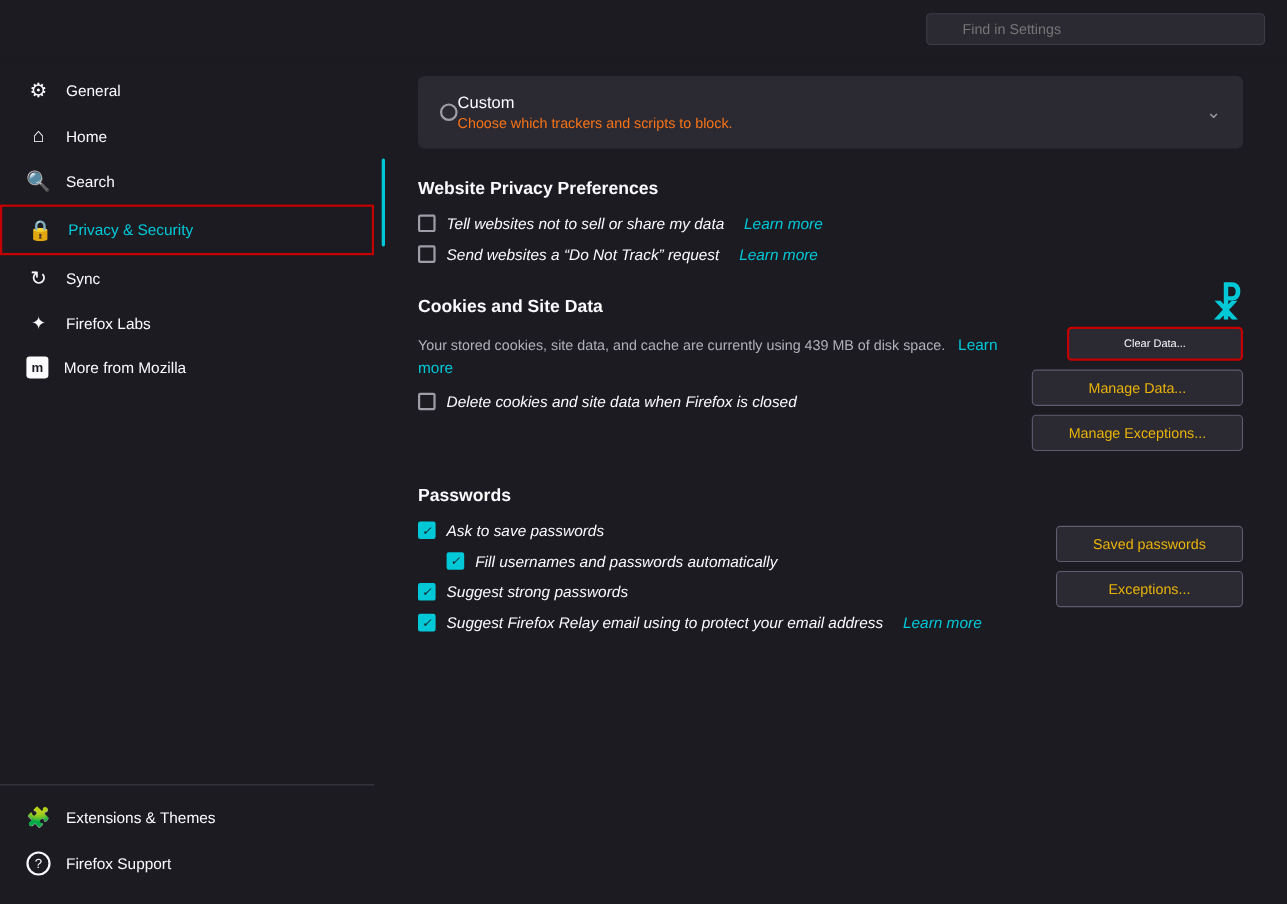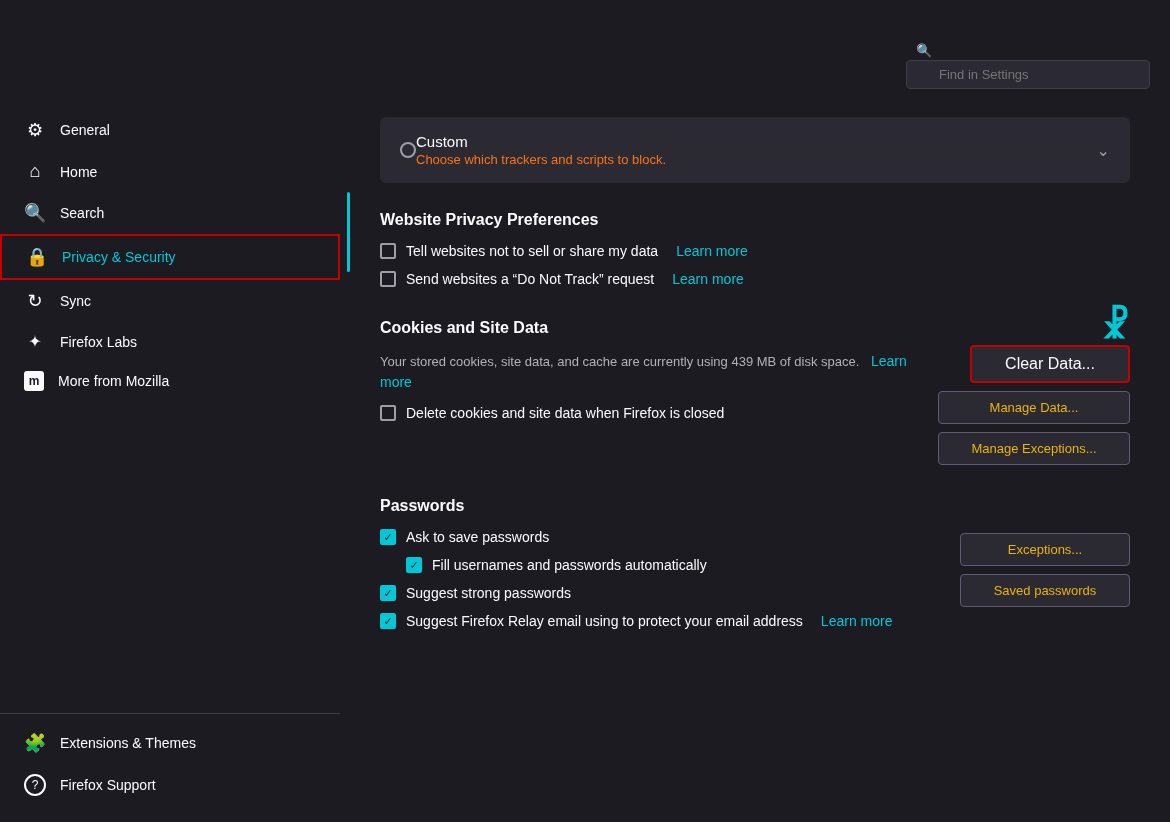--- a/index.html
+++ b/index.html
@@ -20,25 +20,24 @@
       justify-content: flex-end;
       padding: 12px 20px;
       background: #1c1b22;
     }
     .find-settings-input {
       background: #2b2a33;
       border: 1px solid #3d3c47;
       border-radius: 4px;
       color: #fbfbfe;
       padding: 6px 12px 6px 32px;
-      width: 244px;
+      width: 308px;
       font-size: 13px;
       outline: none;
       position: relative;
-      margin-top: 48px;
     }
     .find-settings-wrapper {
       position: relative;
       display: flex;
       align-items: center;
     }
     .find-settings-wrapper .search-icon-inner {
       position: absolute;
       left: 10px;
       color: #9e9ea8;
@@ -154,20 +153,21 @@
       margin-bottom: 14px;
       margin-top: 4px;
     }
 
     
     .checkbox-row {
       display: flex;
       align-items: flex-end;
       gap: 10px;
       margin-bottom: 12px;
+      font-style: italic;
     }
     .checkbox-box {
       width: 16px;
       height: 16px;
       border: 2px solid #9e9ea8;
       background: transparent;
       flex-shrink: 0;
       border-radius: 2px;
     }
     .checkbox-box.checked {
@@ -215,21 +215,21 @@
       cursor: pointer;
       min-width: 160px;
       text-align: center;
     }
     .btn-clear-data {
       background: #2b2a33;
       color: #fbfbfe;
       border: 2px solid #c50000;
       border-radius: 4px;
       padding: 8px 16px;
-      font-size: 16px;
+      font-size: 10px;
       cursor: pointer;
       min-width: 160px;
       text-align: center;
       margin-left: 32px;
     }
 
     
     .two-col {
       display: flex;
       gap: 20px;
@@ -390,20 +390,20 @@
             <div class="checkbox-box checked">✓</div>
             <span class="checkbox-label">Suggest strong passwords</span>
           </div>
           <div class="checkbox-row">
             <div class="checkbox-box checked">✓</div>
             <span class="checkbox-label">Suggest Firefox Relay email using to protect your email address</span>
             <a href="#" class="learn-more-link">Learn more</a>
           </div>
         </div>
         <div class="two-col-right">
+          <button class="btn-secondary">Saved passwords</button>
           <button class="btn-secondary">Exceptions...</button>
-          <button class="btn-secondary">Saved passwords</button>
         </div>
       </div>
     </div>
 
   </div>
 </div>
 
 </body></html>

